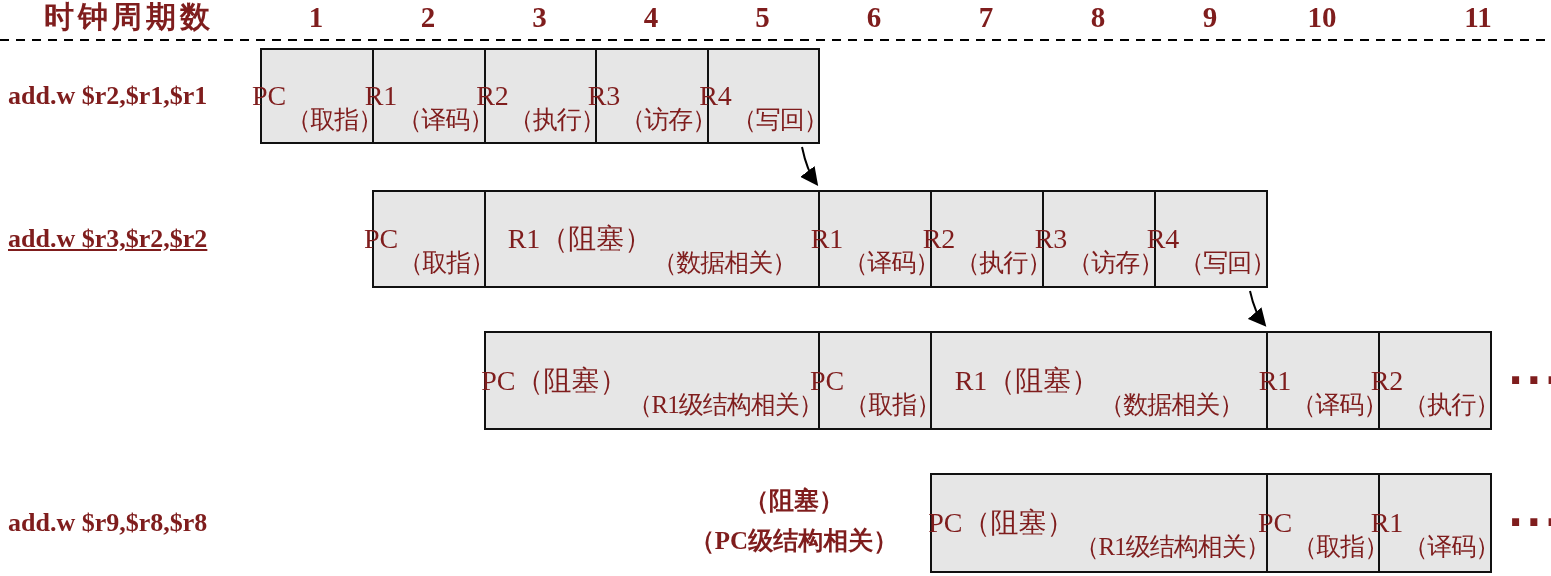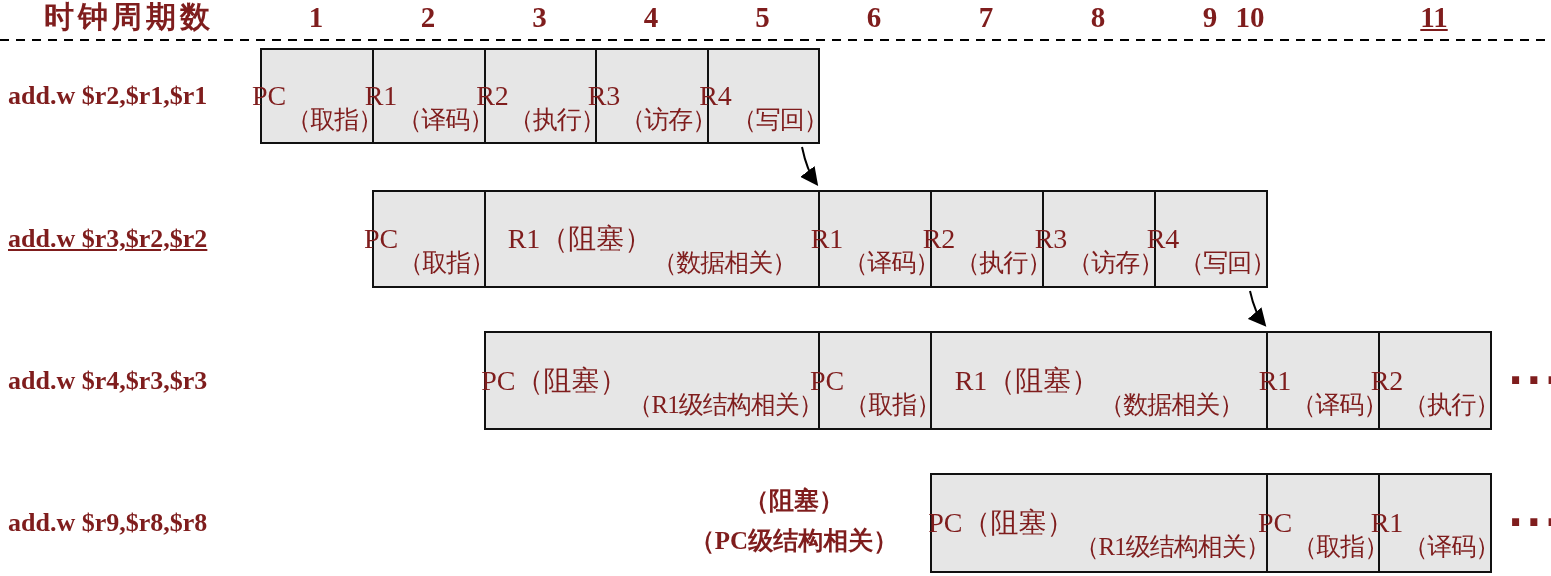--- a/index.html
+++ b/index.html
@@ -56,22 +56,22 @@
     </svg>
 <div class="cycle-num" style="left: 260px; width: 112px;">1</div>
     <div class="cycle-num" style="left: 372px; width: 112px;">2</div>
     <div class="cycle-num" style="left: 484px; width: 111px;">3</div>
     <div class="cycle-num" style="left: 595px; width: 112px;">4</div>
     <div class="cycle-num" style="left: 707px; width: 111px;">5</div>
     <div class="cycle-num" style="left: 818px; width: 112px;">6</div>
     <div class="cycle-num" style="left: 930px; width: 112px;">7</div>
     <div class="cycle-num" style="left: 1042px; width: 112px;">8</div>
     <div class="cycle-num" style="left: 1154px; width: 112px;">9</div>
-    <div class="cycle-num" style="left: 1194px; width: 112px;">10</div>
-    <div class="cycle-num" style="left: 1378px; width: 112px; text-decoration: underline;">11</div>
+    <div class="cycle-num" style="left: 1266px; width: 112px;">10</div>
+    <div class="cycle-num" style="left: 1422px; width: 112px;">11</div>
     <div class="instr" style="top: 48px; line-height: 96px;">add.w $r2,$r1,$r1</div>
     <div class="cell" style="left: 260px; top: 48px; width: 114px; height: 96px; background: rgb(230, 230, 230); border-color: rgb(17, 17, 17);">
       <div class="l1">PC</div>
       <div class="l2">（取指）</div>
     </div>
     <div class="cell" style="left: 372px; top: 48px; width: 114px; height: 96px; background: rgb(230, 230, 230); border-color: rgb(17, 17, 17);">
       <div class="l1">R1</div>
       <div class="l2">（译码）</div>
     </div>
     <div class="cell" style="left: 484px; top: 48px; width: 113px; height: 96px; background: rgb(230, 230, 230); border-color: rgb(17, 17, 17);">
@@ -104,21 +104,20 @@
       <div class="l2">（执行）</div>
     </div>
     <div class="cell" style="left: 1042px; top: 190px; width: 114px; height: 98px; background: rgb(230, 230, 230); border-color: rgb(17, 17, 17);">
       <div class="l1">R3</div>
       <div class="l2">（访存）</div>
     </div>
     <div class="cell" style="left: 1154px; top: 190px; width: 114px; height: 98px; background: rgb(230, 230, 230); border-color: rgb(17, 17, 17);">
       <div class="l1">R4</div>
       <div class="l2">（写回）</div>
     </div>
-    <div class="instr" style="top: 331px; line-height: 99px;">add.w $r4,$r3,$r3</div>
     <div class="cell" style="left: 484px; top: 331px; width: 336px; height: 99px; background: rgb(230, 230, 230); border-color: rgb(17, 17, 17);">
       <div class="l1">PC（阻塞）</div>
       <div class="l2">（R1级结构相关）</div>
     </div>
     <div class="cell" style="left: 818px; top: 331px; width: 114px; height: 99px; background: rgb(230, 230, 230); border-color: rgb(17, 17, 17);">
       <div class="l1">PC</div>
       <div class="l2">（取指）</div>
     </div>
     <div class="cell" style="left: 930px; top: 331px; width: 338px; height: 99px; background: rgb(230, 230, 230); border-color: rgb(17, 17, 17);">
       <div class="l1">R1（阻塞）</div>

